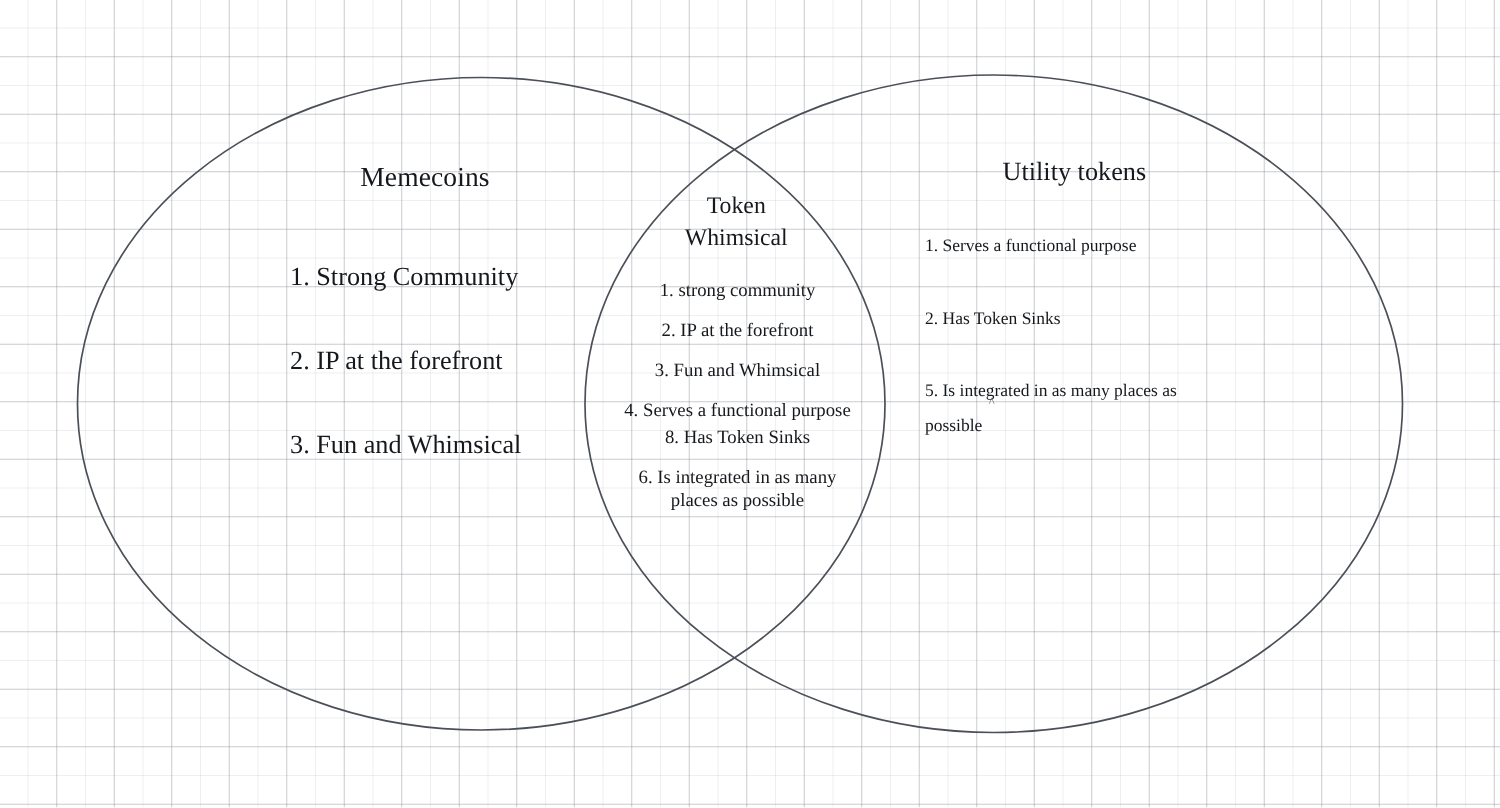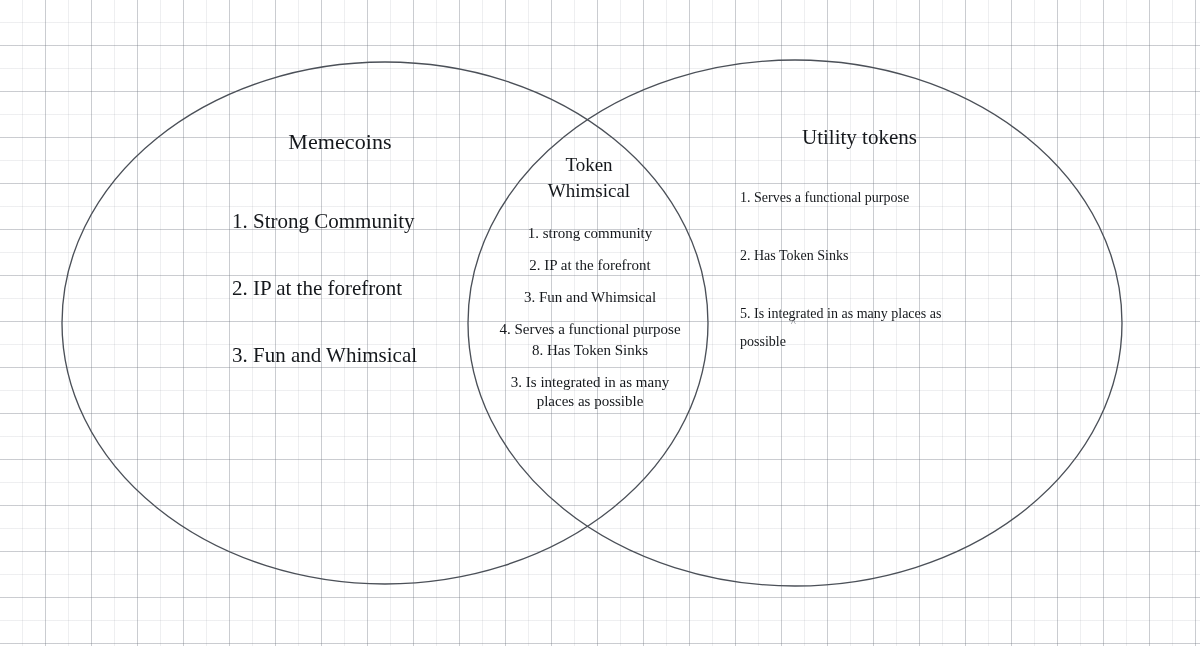--- a/index.html
+++ b/index.html
@@ -150,21 +150,21 @@
     <div>Token</div>
     <div>Whimsical</div>
   </div>
 
   <div class="txt-block" id="center-list">
     <div class="li">1. strong community</div>
     <div class="li">2. IP at the forefront</div>
     <div class="li">3. Fun and Whimsical</div>
     <div class="li tight">4. Serves a functional purpose</div>
     <div class="li">8. Has Token Sinks</div>
-    <div class="li">3. Is integrated in as many places as possible</div>
+    <div class="li">6. Is integrated in as many places as possible</div>
   </div>
 
   <div class="txt-block" id="right-title">Utility tokens</div>
 
   <div class="txt-block" id="right-list">
     <div class="li">1. Serves a functional purpose</div>
     <div class="li nowrap">2. Has Token Sinks</div>
     <div class="li flush">5. Is integrated in as many places as possible</div>
   </div>
 

